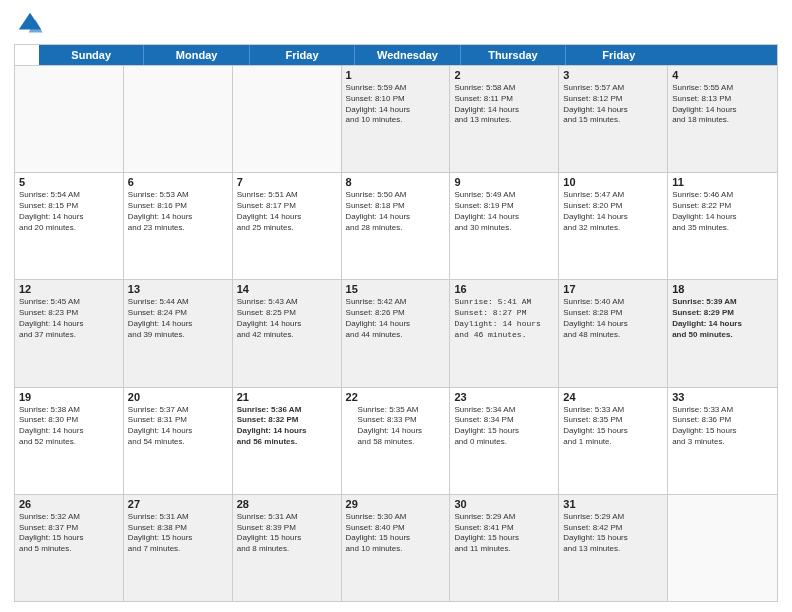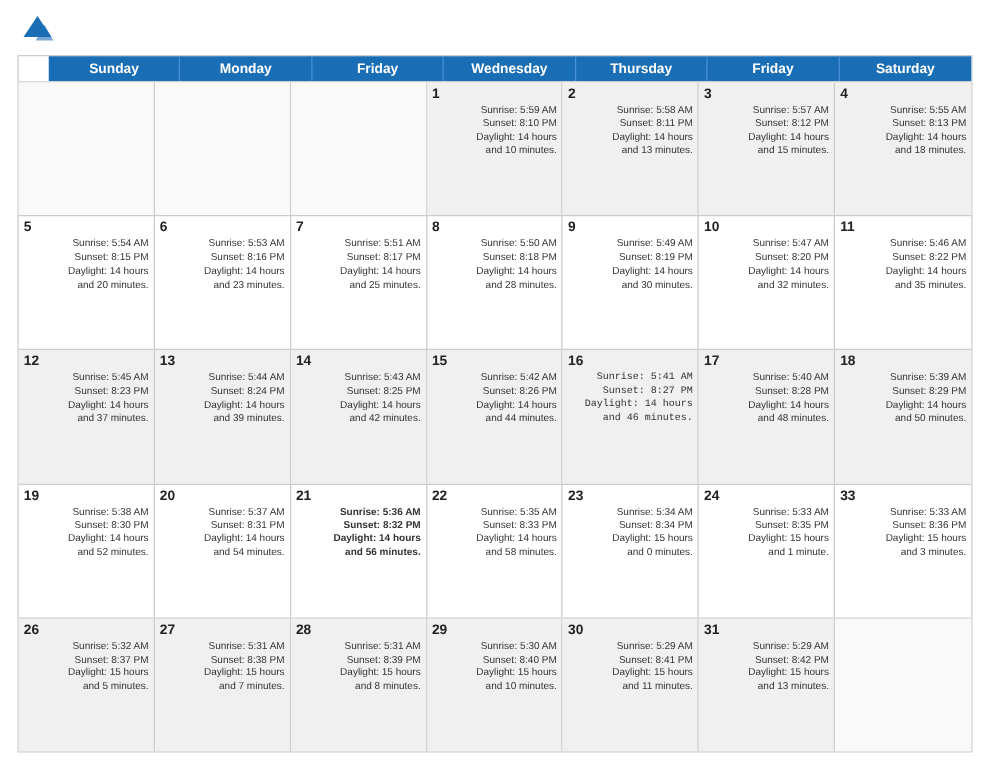--- a/index.html
+++ b/index.html
@@ -102,21 +102,20 @@
       font-size: 11px;
       font-weight: bold;
       color: #222;
       display: block;
       margin-bottom: 2px;
     }
     .cell-info {
       font-size: 8px;
       line-height: 1.35;
       color: #333;
-      text-align: right;
     }
   </style>
 </head>
 <body>
 
 <div class="page">
   <div class="header">
     <div class="logo">
       <svg class="logo-icon" viewBox="0 0 40 40" xmlns="http://www.w3.org/2000/svg">
         <polygon points="20,4 36,28 4,28" fill="#1a6eb5"></polygon>
@@ -134,21 +133,20 @@
   </div>
 
   <div class="calendar">
     <div class="cal-header">
       <div class="cal-header-cell">Sunday</div>
       <div class="cal-header-cell">Monday</div>
       <div class="cal-header-cell">Friday</div>
       <div class="cal-header-cell">Wednesday</div>
       <div class="cal-header-cell">Thursday</div>
       <div class="cal-header-cell">Friday</div>
-      <div class="cal-header-cell">Saturday</div>
     </div>
     <div class="cal-body" id="cal-body">
     <div class="cal-row">
           <div class="cal-cell empty"></div>
           <div class="cal-cell empty"></div>
           <div class="cal-cell empty"></div>
           <div class="cal-cell shaded">
             <span class="day-num">1</span>
             <div class="cell-info" style="white-space: pre-line;">Sunrise: 5:59 AM
 Sunset: 8:10 PM
@@ -266,21 +264,21 @@
           </div>
           <div class="cal-cell shaded">
             <span class="day-num">17</span>
             <div class="cell-info" style="white-space: pre-line;">Sunrise: 5:40 AM
 Sunset: 8:28 PM
 Daylight: 14 hours
 and 48 minutes.</div>
           </div>
           <div class="cal-cell shaded">
             <span class="day-num">18</span>
-            <div class="cell-info" style="white-space: pre-line;">Sunrise: 5:39 AM
+            <div class="cell-info" style="white-space: pre-line; font-weight: bold;">Sunrise: 5:39 AM
 Sunset: 8:29 PM
 Daylight: 14 hours
 and 50 minutes.</div>
           </div>
         </div>
         <div class="cal-row">
           <div class="cal-cell">
             <span class="day-num">19</span>
             <div class="cell-info" style="white-space: pre-line;">Sunrise: 5:38 AM
 Sunset: 8:30 PM
@@ -296,21 +294,21 @@
           </div>
           <div class="cal-cell">
             <span class="day-num">21</span>
             <div class="cell-info" style="white-space: pre-line; font-weight: bold;">Sunrise: 5:36 AM
 Sunset: 8:32 PM
 Daylight: 14 hours
 and 56 minutes.</div>
           </div>
           <div class="cal-cell">
             <span class="day-num">22</span>
-            <div class="cell-info" style="white-space: pre-line;">Sunrise: 5:35 AM
+            <div class="cell-info" style="white-space: pre-line; margin-left: 12px;">Sunrise: 5:35 AM
 Sunset: 8:33 PM
 Daylight: 14 hours
 and 58 minutes.</div>
           </div>
           <div class="cal-cell">
             <span class="day-num">23</span>
             <div class="cell-info" style="white-space: pre-line;">Sunrise: 5:34 AM
 Sunset: 8:34 PM
 Daylight: 15 hours
 and 0 minutes.</div>

